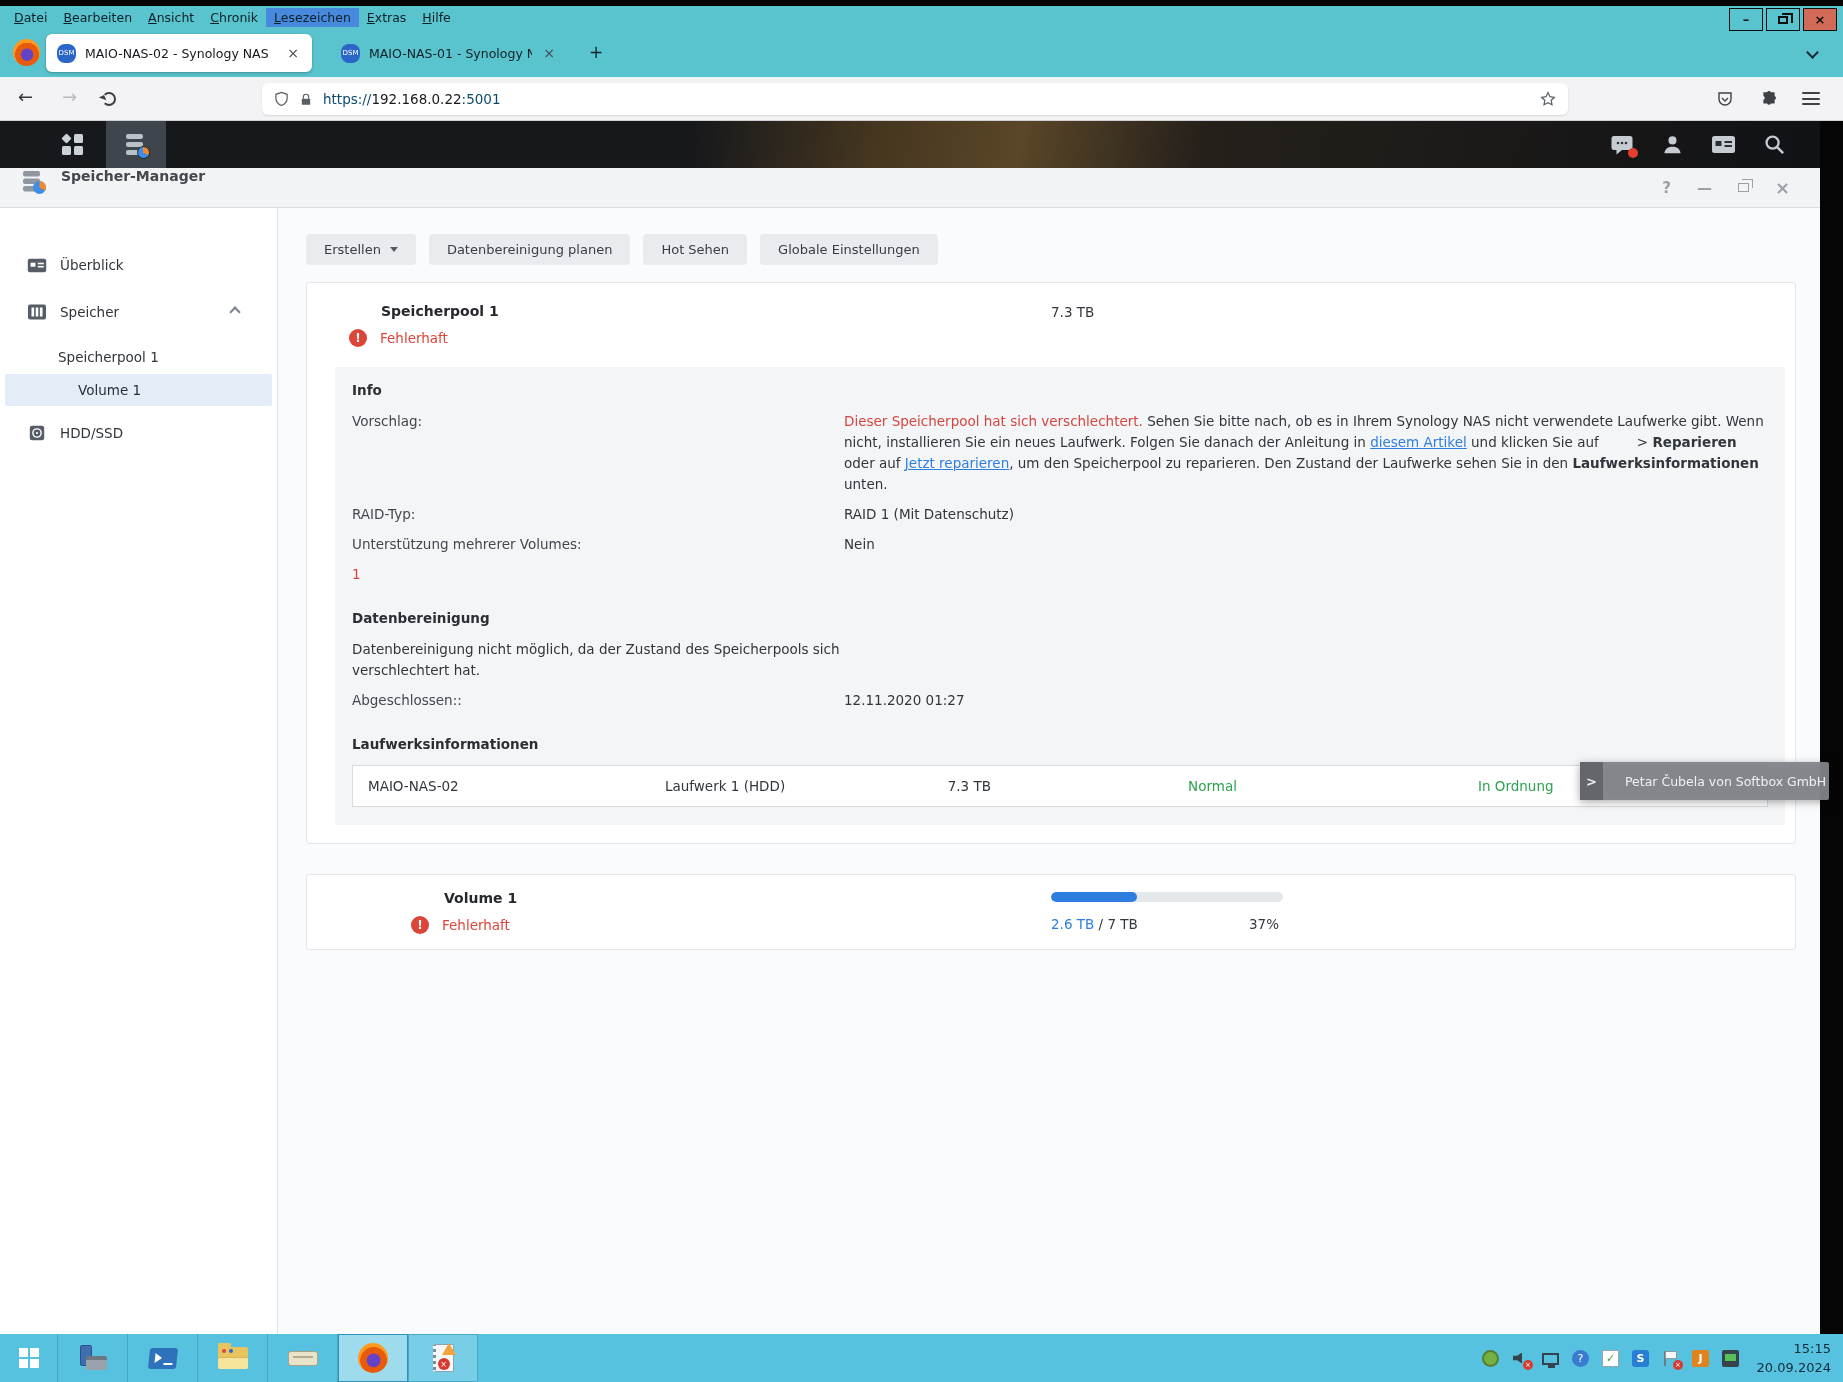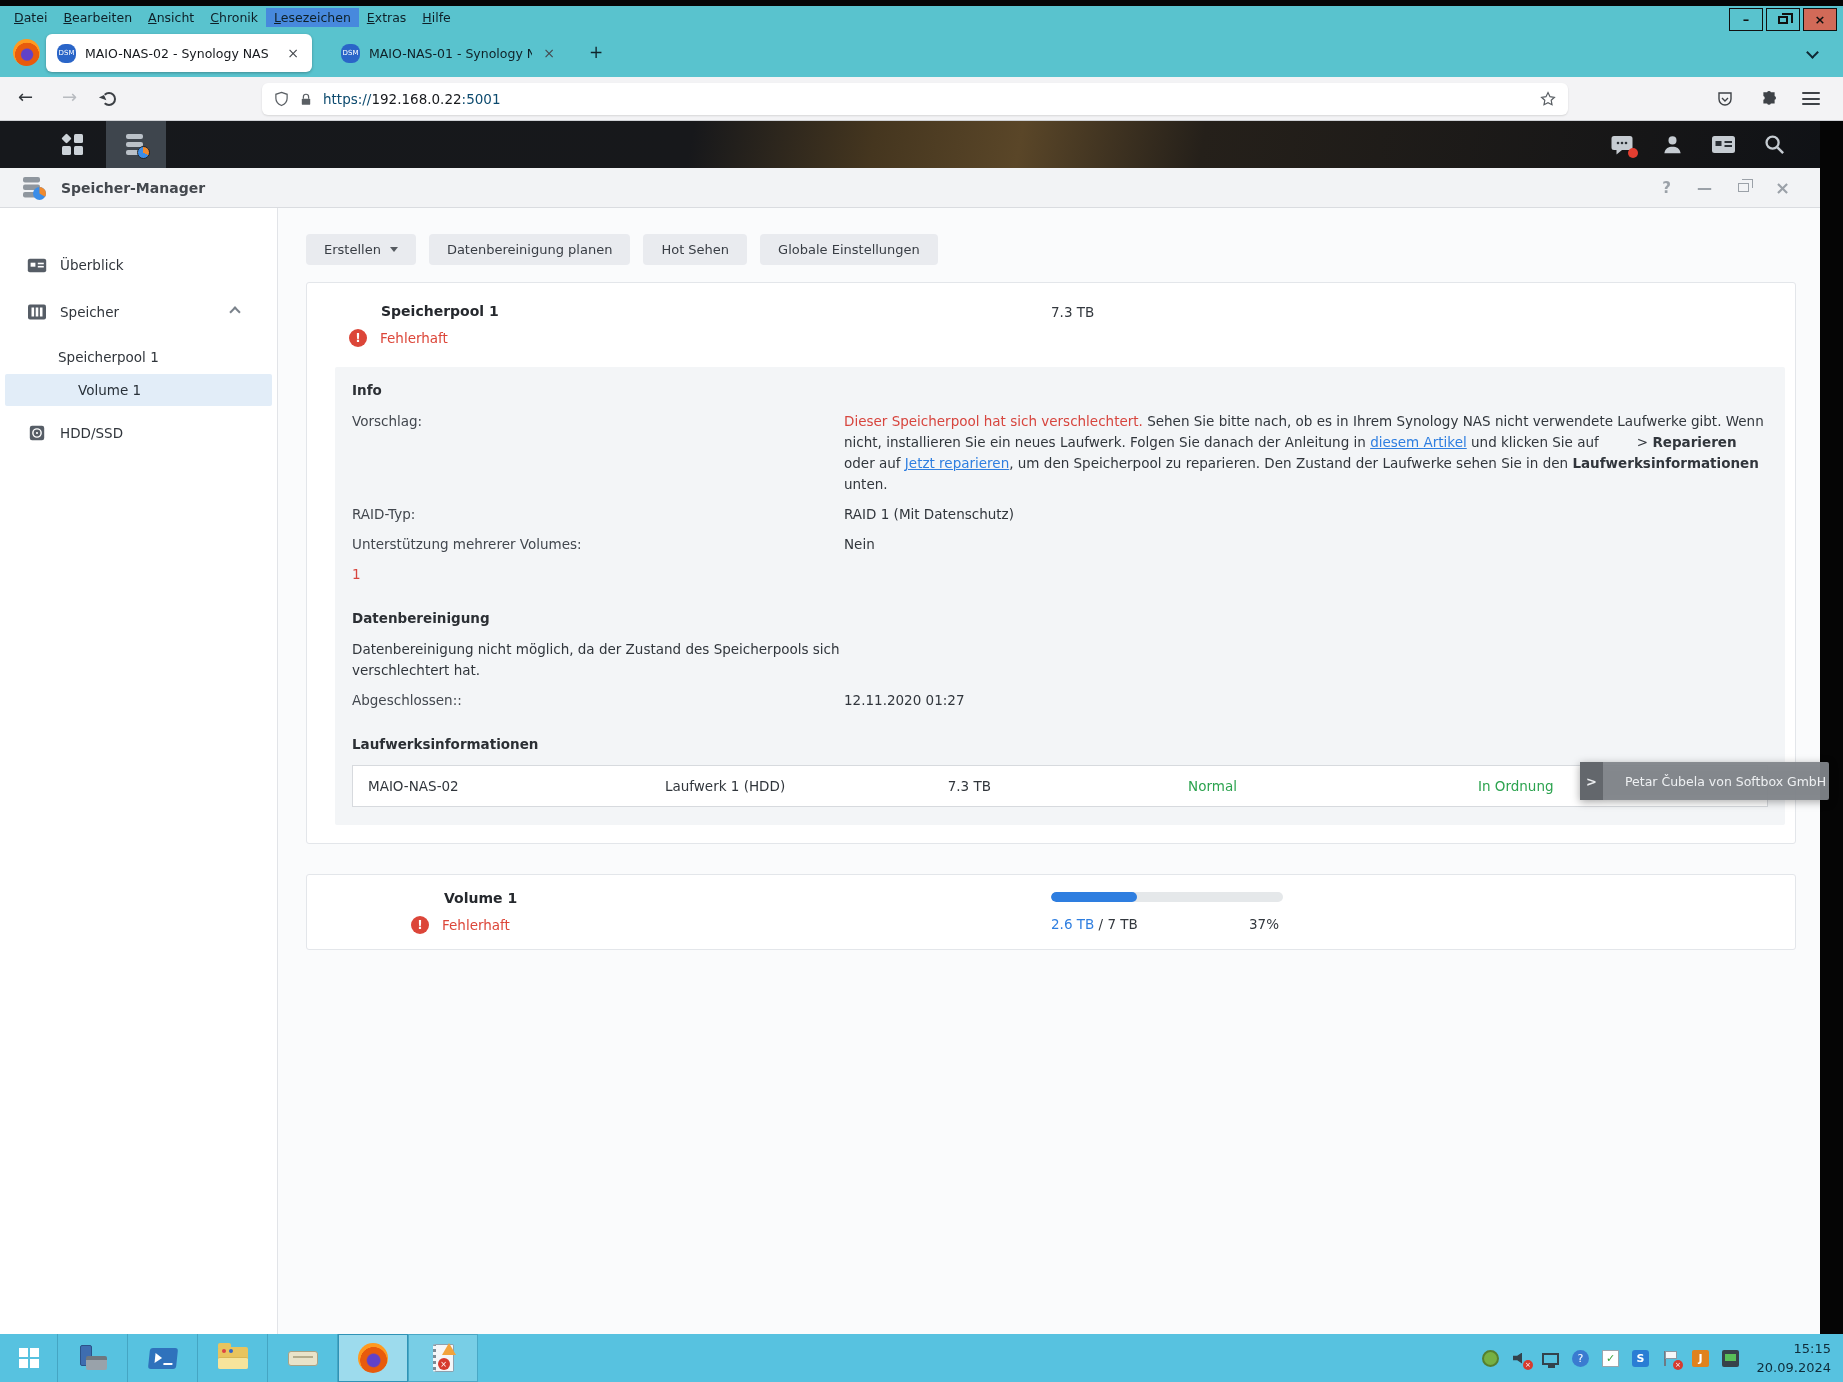--- a/index.html
+++ b/index.html
@@ -58,21 +58,21 @@
   .grid-ic i:first-child{transform:rotate(45deg) scale(.82)}
   .db-ic{position:relative;width:21px;height:22px}
   .db-ic b{position:absolute;left:0;width:17px;height:5.5px;background:#bac1c8;border-radius:2px}
   .db-ic b:nth-child(2){top:8px}.db-ic b:nth-child(3){top:16px}
   .db-ic .pie{position:absolute;right:-3px;bottom:-3px;width:13px;height:13px;border-radius:50%;background:conic-gradient(#f08a2e 0 120deg,#3b8de8 120deg 360deg);border:1px solid #22262b}
   #dsm-bar-right{position:absolute;right:34px;top:0;height:47px;display:flex;align-items:center;gap:27px}
   .badge-dot{position:absolute;right:-4px;bottom:-2px;width:10px;height:10px;border-radius:50%;background:#e33e30}
 
   
   #dsm-window{position:absolute;top:168px;left:0;width:1820px;height:1166px;background:#fff}
-  #dsm-titlebar{position:relative;height:40px;background:#f2f3f5;border-bottom:1px solid #dadce0;display:flex;align-items:center;padding-left:20px;gap:14px}
+  #dsm-titlebar{position:relative;height:40px;background:#f2f3f5;border-bottom:1px solid #dadce0;display:flex;padding-left:20px;gap:14px}
   #dsm-title{font-size:14px;font-weight:bold;color:#44484e}
   #dsm-controls{margin-left:auto;display:flex;align-items:center;gap:26px;padding-right:30px;color:#9ba1a8;font-size:15px;font-weight:bold}
   .dsm-restore{width:11px;height:9px;border:1.5px solid #9ba1a8;position:relative}
   .dsm-restore::before{content:"";position:absolute;left:3px;top:-5px;width:10px;height:8px;border:1.5px solid #9ba1a8;border-bottom:none;border-left:none}
   #win-body{position:absolute;top:40px;left:0;right:0;bottom:0;display:flex}
 
   
   #sidebar{width:278px;border-right:1px solid #e2e4e8;padding-top:40px;background:#fff;flex:none}
   .sb-item{display:flex;align-items:center;gap:13px;padding-left:27px;height:34px;font-size:13.5px;color:#30353b;margin-bottom:13px}
   .chev-up{width:8px;height:8px;border-left:2px solid #7a828b;border-top:2px solid #7a828b;transform:rotate(45deg);margin-left:auto;margin-right:38px}

